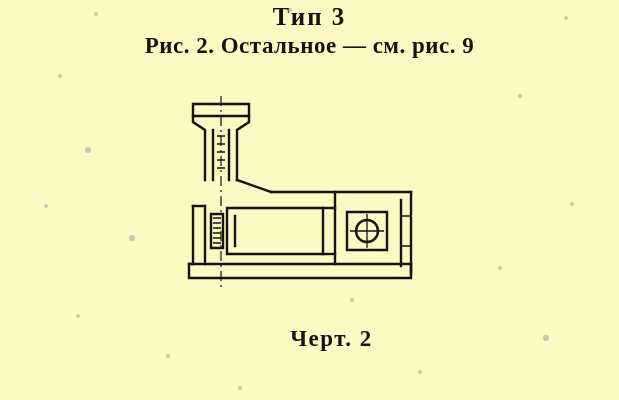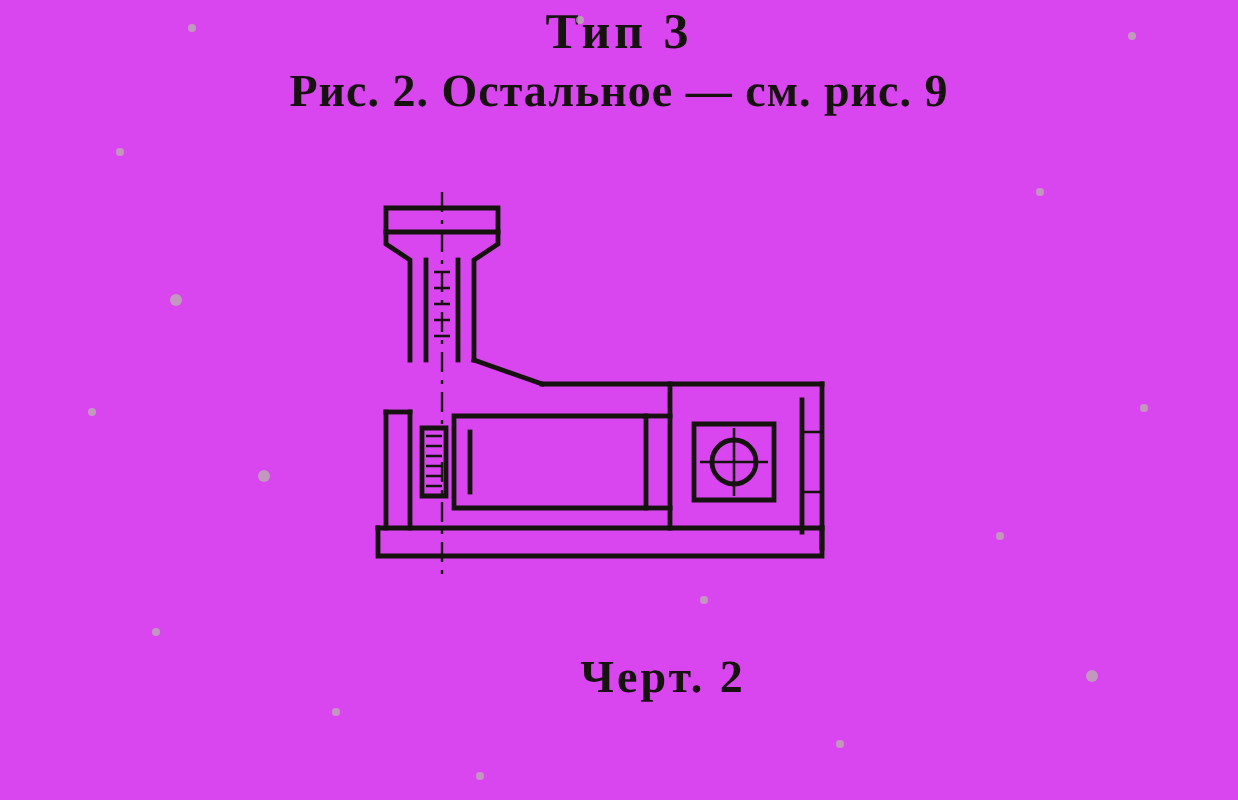--- a/index.html
+++ b/index.html
@@ -61,21 +61,21 @@
     left: 175px;
     top: 96px;
     width: 260px;
     height: 195px;
   }
   svg { display: block; }
 </style>
 </head>
 <body>
 
-<div id="page" style="background: #d946ef; color: rgb(22, 18, 15);">
+<div id="page" style="background: #fef9c3; color: rgb(22, 18, 15);">
 
   <div class="title-block">
     <div class="title-line1">Тип 3</div>
     <div class="title-line2">Рис. 2. Остальное — см. рис. 9</div>
   </div>
 
   <div id="drawing">
     <svg width="260" height="195" viewBox="0 0 260 195">
       <g fill="none" stroke="#16120f" stroke-width="2.4" stroke-linecap="square">
 

